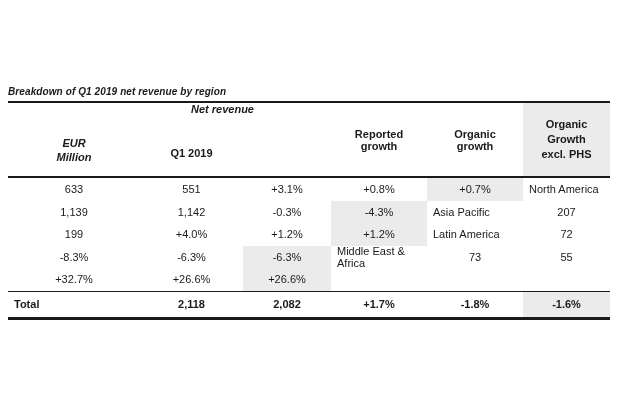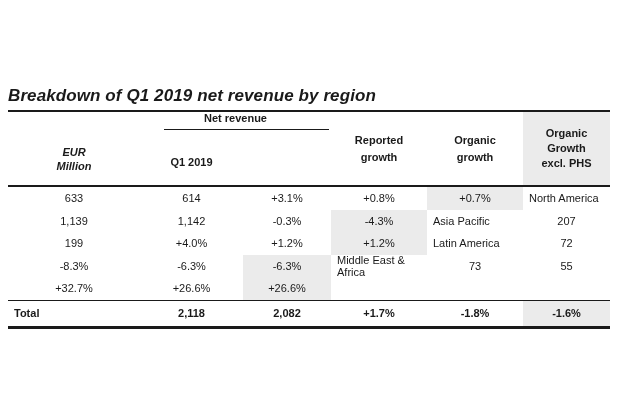--- a/index.html
+++ b/index.html
@@ -10,21 +10,21 @@
     color:#1a1a1a;
     position:relative;
     overflow:hidden;
   }
   .doc{
     position:absolute;
     left:8px;top:86px;
     width:602px;
   }
   .title{
-    font-size:17px;
+    font-size:10px;
     font-weight:bold;
     font-style:italic;
     letter-spacing:0.1px;
     padding-bottom:4px;
     border-bottom:2.5px solid #1a1a1a;
   }
   .grid{
     display:grid;
     grid-template-columns:132px 103px 88px 96px 96px 87px;
     font-size:11px;
@@ -48,43 +48,44 @@
     font-weight:bold;
   }
   .h-eur{
     grid-column:1;grid-row:1/3;
     font-style:italic;
     line-height:14px;
     margin-top:20px;
   }
   .h-netrev{
     grid-column:2/4;grid-row:1;
-    display:flex;flex-direction:column;
-    justify-content:flex-start;
+    display:flex;flex-direction:row;
+    justify-content:center;
+    font-style:italic;
   }
   .h-netrev .nr-label{
     text-align:center;
     padding-bottom:5px;
   }
   .h-netrev .nr-rule{
     height:0;
     border-bottom:1.5px solid #1a1a1a;
     margin-left:24px;
     margin-right:2px;
   }
   .h-q{
     grid-row:2;
     padding-top:9px;
     align-items:flex-start;
   }
   .h-q19{grid-column:2;}
   .h-q18{grid-column:3;}
   .h-span{
     grid-row:1/3;
-    line-height:17px;
+    line-height:12px;
   }
   .h-reported{grid-column:4;}
   .h-organic{grid-column:5;}
   .h-phs{grid-column:6;line-height:15px;}
   .gray{background:#ebebeb;}
   
   .body .cell{
     height:22.5px;
   }
   .body{
@@ -119,21 +120,21 @@
     <div class="cell h-span h-organic">Organic
 growth</div>
     <div class="cell h-span h-phs gray">Organic
 Growth
 excl. PHS</div>
   </div>
 
   <div class="grid body">
 
     <div class="cell">633</div>
-    <div class="cell">614</div>
+    <div class="cell">551</div>
     <div class="cell">+3.1%</div>
     <div class="cell">+0.8%</div>
     <div class="cell gray">+0.7%</div>
 
     <div class="cell left">North America</div>
     <div class="cell">1,139</div>
     <div class="cell">1,142</div>
     <div class="cell">-0.3%</div>
     <div class="cell gray">-4.3%</div>
 

